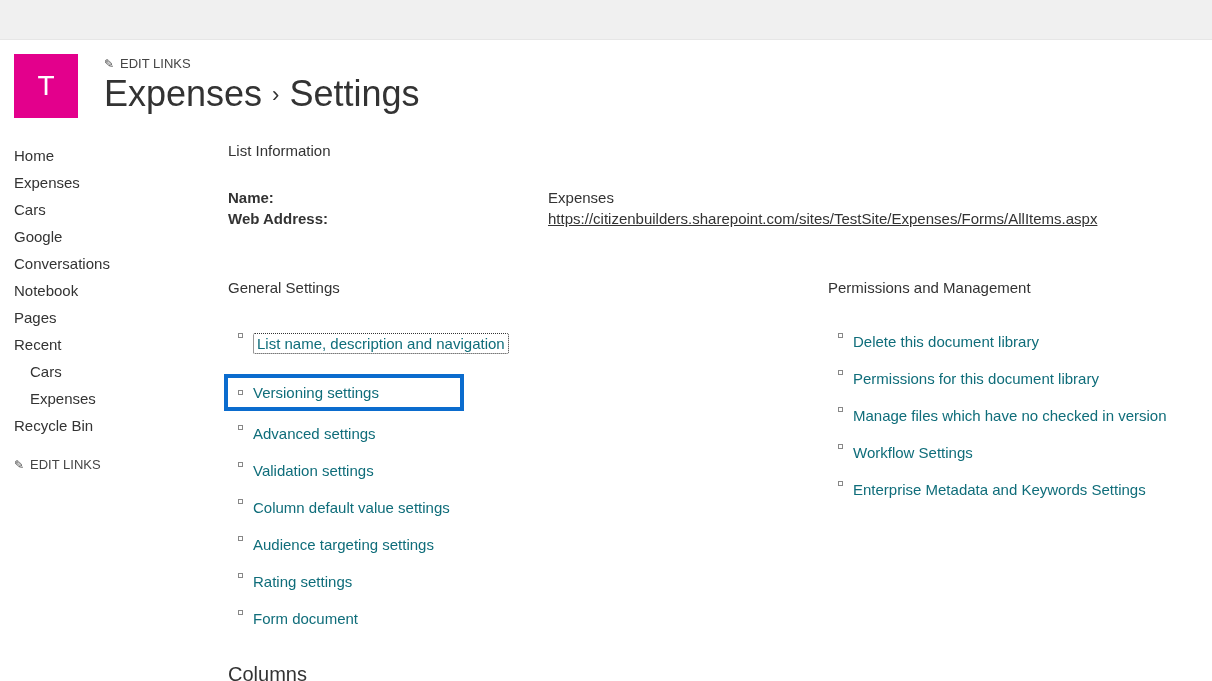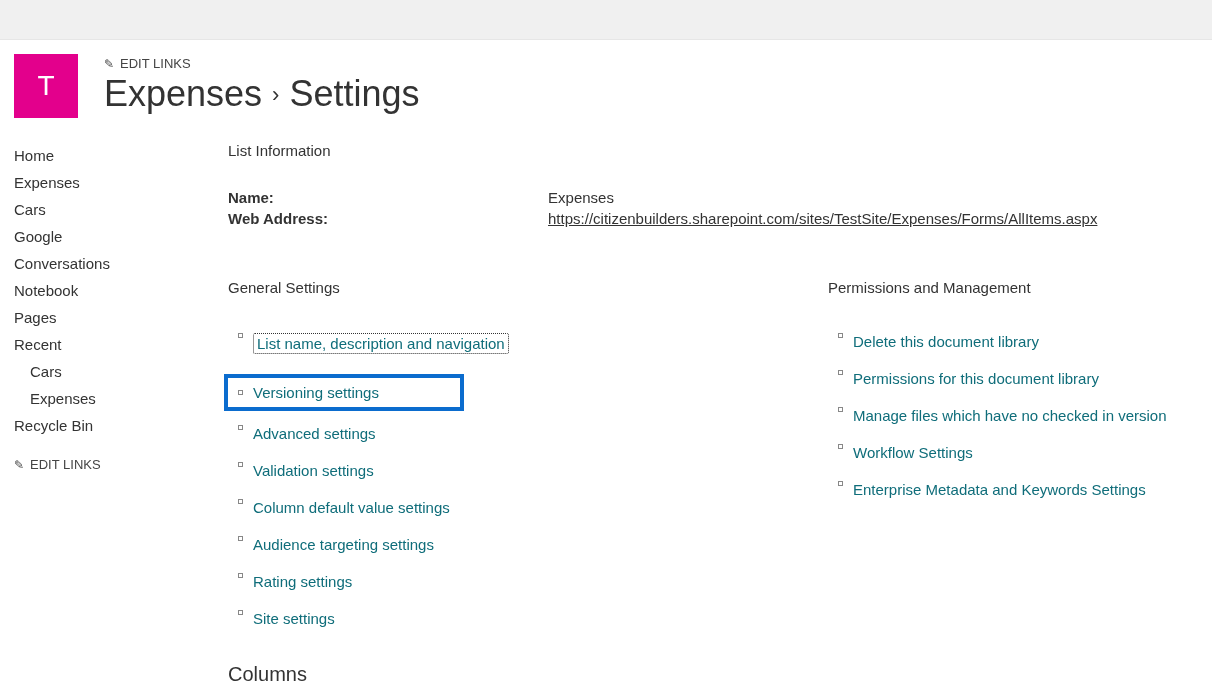--- a/index.html
+++ b/index.html
@@ -119,21 +119,21 @@
         <div class="setting-link-row">
           <div class="bullet"></div>
           <a class="setting-link">Audience targeting settings</a>
         </div>
         <div class="setting-link-row">
           <div class="bullet"></div>
           <a class="setting-link">Rating settings</a>
         </div>
         <div class="setting-link-row">
           <div class="bullet"></div>
-          <a class="setting-link">Site settings</a>
+          <a class="setting-link">Form document</a>
         </div>
 
         <div class="columns-heading">Columns</div>
       </div>
 
       <div class="settings-col right">
         <div class="col-heading">Permissions and Management</div>
 
         <div class="setting-link-row">
           <div class="bullet"></div>

